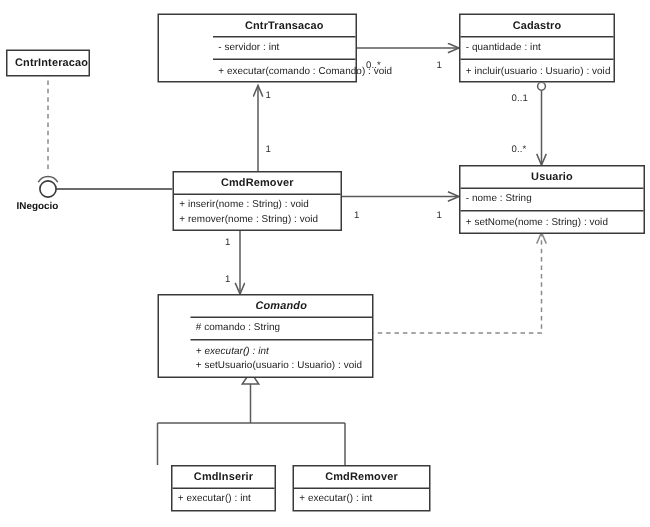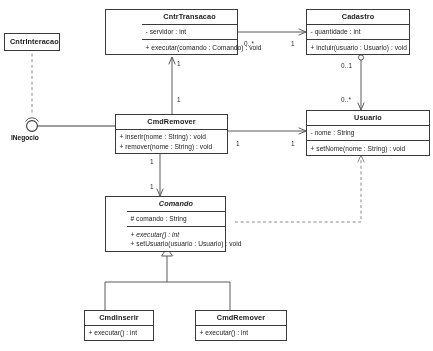--- a/index.html
+++ b/index.html
@@ -142,34 +142,34 @@
     <div class="sep"></div>
     <div class="comp">
       <div class="mem">- nome : String</div>
     </div>
     <div class="sep"></div>
     <div class="comp">
       <div class="mem">+ setNome(nome : String) : void</div>
     </div>
   </div>
 
-  <div class="cls" style="left:105px;top:196px;width:121px;padding-left:21px;">
+  <div class="cls" style="left:105px;top:196px;width:144px;padding-left:21px;">
     <div class="nm abs">Comando</div>
     <div class="sep"></div>
     <div class="comp">
       <div class="mem"># comando : String</div>
     </div>
     <div class="sep"></div>
     <div class="comp">
       <div class="mem abs">+ executar() : int</div>
       <div class="mem">+ setUsuario(usuario : Usuario) : void</div>
     </div>
   </div>
 
-  <div class="cls" style="left:84px;top:310px;width:70px;">
+  <div class="cls" style="left:114px;top:310px;width:70px;">
     <div class="nm">CmdInserir</div>
     <div class="sep"></div>
     <div class="comp">
       <div class="mem">+ executar() : int</div>
     </div>
   </div>
 
   <div class="cls" style="left:195px;top:310px;width:92px;">
     <div class="nm">CmdRemover</div>
     <div class="sep"></div>

